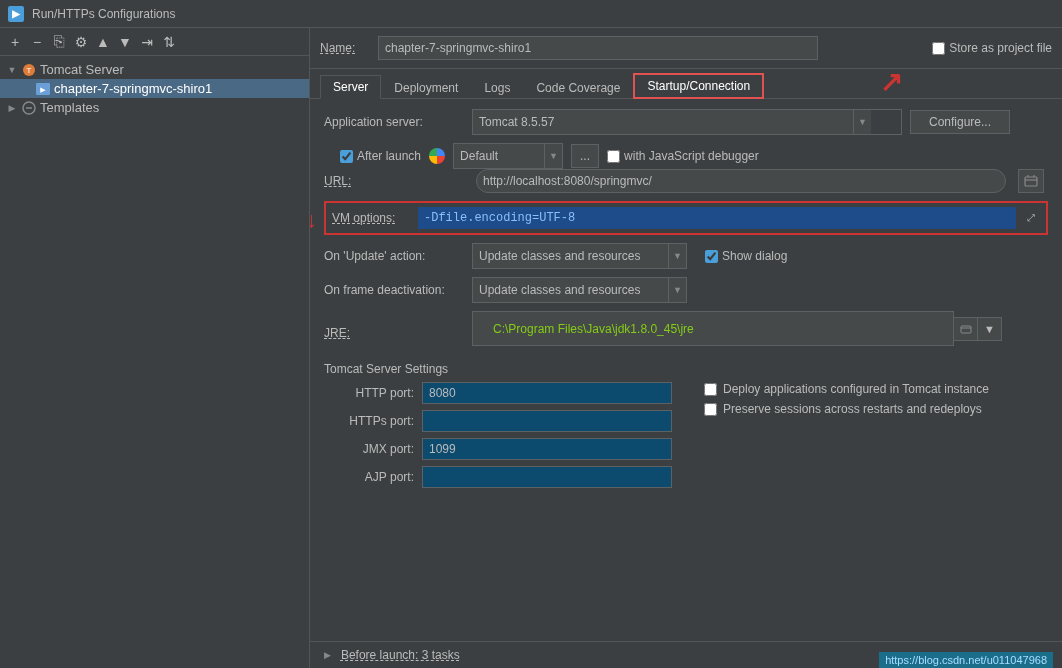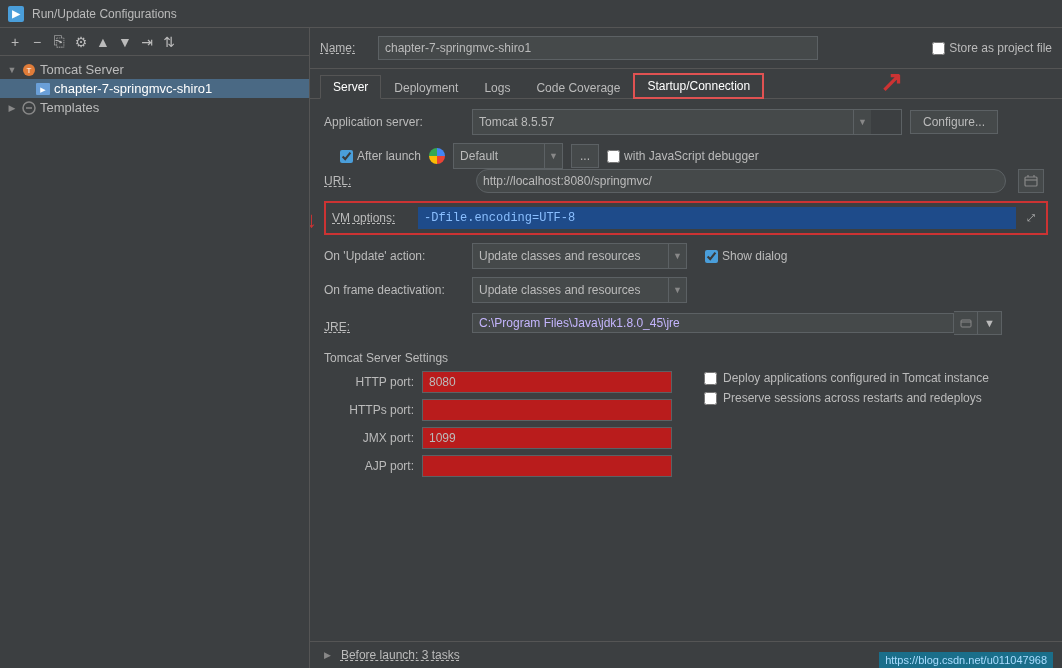--- a/index.html
+++ b/index.html
@@ -178,21 +178,21 @@
       color: #bbbbbb;
       font-size: 12px;
       min-width: 140px;
     }
     .configure-btn {
       height: 24px;
       background: #45494a;
       border: 1px solid #5c6164;
       color: #bbbbbb;
       font-size: 12px;
-      padding: 0 12px;
+      padding: 0 18px;
       cursor: pointer;
     }
 
     
     .section-label {
       color: #bbbbbb;
       font-size: 12px;
       margin-bottom: 6px;
       margin-top: 4px;
     }
@@ -311,26 +311,26 @@
     
     .jre-row {
       display: flex;
       align-items: center;
       gap: 0;
       margin-bottom: 8px;
     }
     .jre-input {
       flex: 1;
       max-width: 510px;
-      height: 20px;
-      background: #45494a;
-      border: 1px solid #5c6164;
-      color: #c4b5fd;
-      font-size: 12px;
-      padding: 0 6px;
+      height: 35px;
+      background: #45494a;
+      border: 1px solid #5c6164;
+      color: #84cc16;
+      font-size: 12px;
+      padding: 0 20px;
       outline: none;
     }
     .jre-btn-group {
       display: flex;
     }
     .jre-btn {
       width: 24px; height: 24px;
       background: #45494a;
       border: 1px solid #5c6164;
       border-left: none;
@@ -354,21 +354,21 @@
     }
     .port-label {
       color: #bbbbbb;
       font-size: 12px;
       min-width: 90px;
       text-align: right;
     }
     .port-input {
       width: 250px;
       height: 22px;
-      background: #b91c1c;
+      background: #0c4a6e;
       border: 1px solid #5c6164;
       color: #bbbbbb;
       font-size: 12px;
       padding: 0 6px;
       outline: none;
     }
 
     
     .bottom-section {
       border-top: 1px solid #555;
@@ -438,21 +438,21 @@
       gap: 6px;
     }
   </style>
 </head>
 <body>
 
 <div class="title-bar">
   <div class="title-bar-icon">
     <span>▶</span>
   </div>
-  <span class="title-bar-text">Run/Update Configurations</span>
+  <span class="title-bar-text">Run/HTTPs Configurations</span>
 </div>
 
 <div class="main-container">
 
   <div class="sidebar">
     <div class="sidebar-toolbar">
       <button class="toolbar-btn" title="Add">+</button>
       <button class="toolbar-btn" title="Remove">−</button>
       <button class="toolbar-btn" title="Copy">⎘</button>
       <button class="toolbar-btn" title="Settings">⚙</button>

